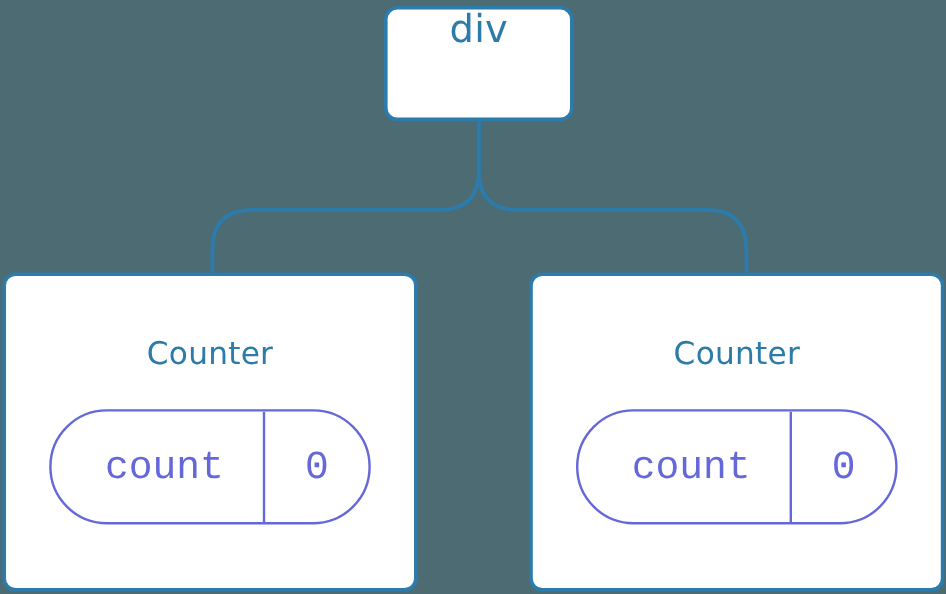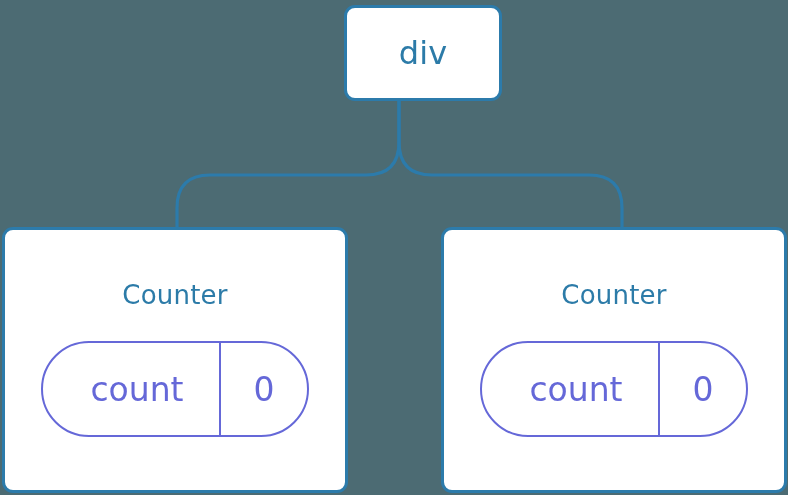--- a/index.html
+++ b/index.html
@@ -31,22 +31,21 @@
     box-sizing: border-box;
     display: flex;
     flex-direction: column;
     align-items: center;
   }
   .node-root {
     left: 320px;
     top: 5px;
     width: 158px;
     height: 96px;
-    justify-content: center;
-    margin-left: 24px;
+    justify-content: flex-start;
   }
   .node-child-left {
     left: 2px;
     top: 227px;
     width: 346px;
     height: 266px;
     justify-content: flex-start;
   }
   .node-child-right {
     left: 441px;
@@ -70,20 +69,21 @@
   .state-pill {
     margin-top: 33px;
     height: 96px;
     display: flex;
     align-items: stretch;
     border: 2px solid #6568d8;
     border-radius: 48px;
     box-sizing: border-box;
     background: transparent;
     overflow: hidden;
+    font-family: Liberation Mono, monospace;
   }
   .pill-key, .pill-value {
     display: flex;
     align-items: center;
     justify-content: center;
     color: #6568d8;
     font-size: 33px;
     line-height: 1;
     white-space: nowrap;
     box-sizing: border-box;

